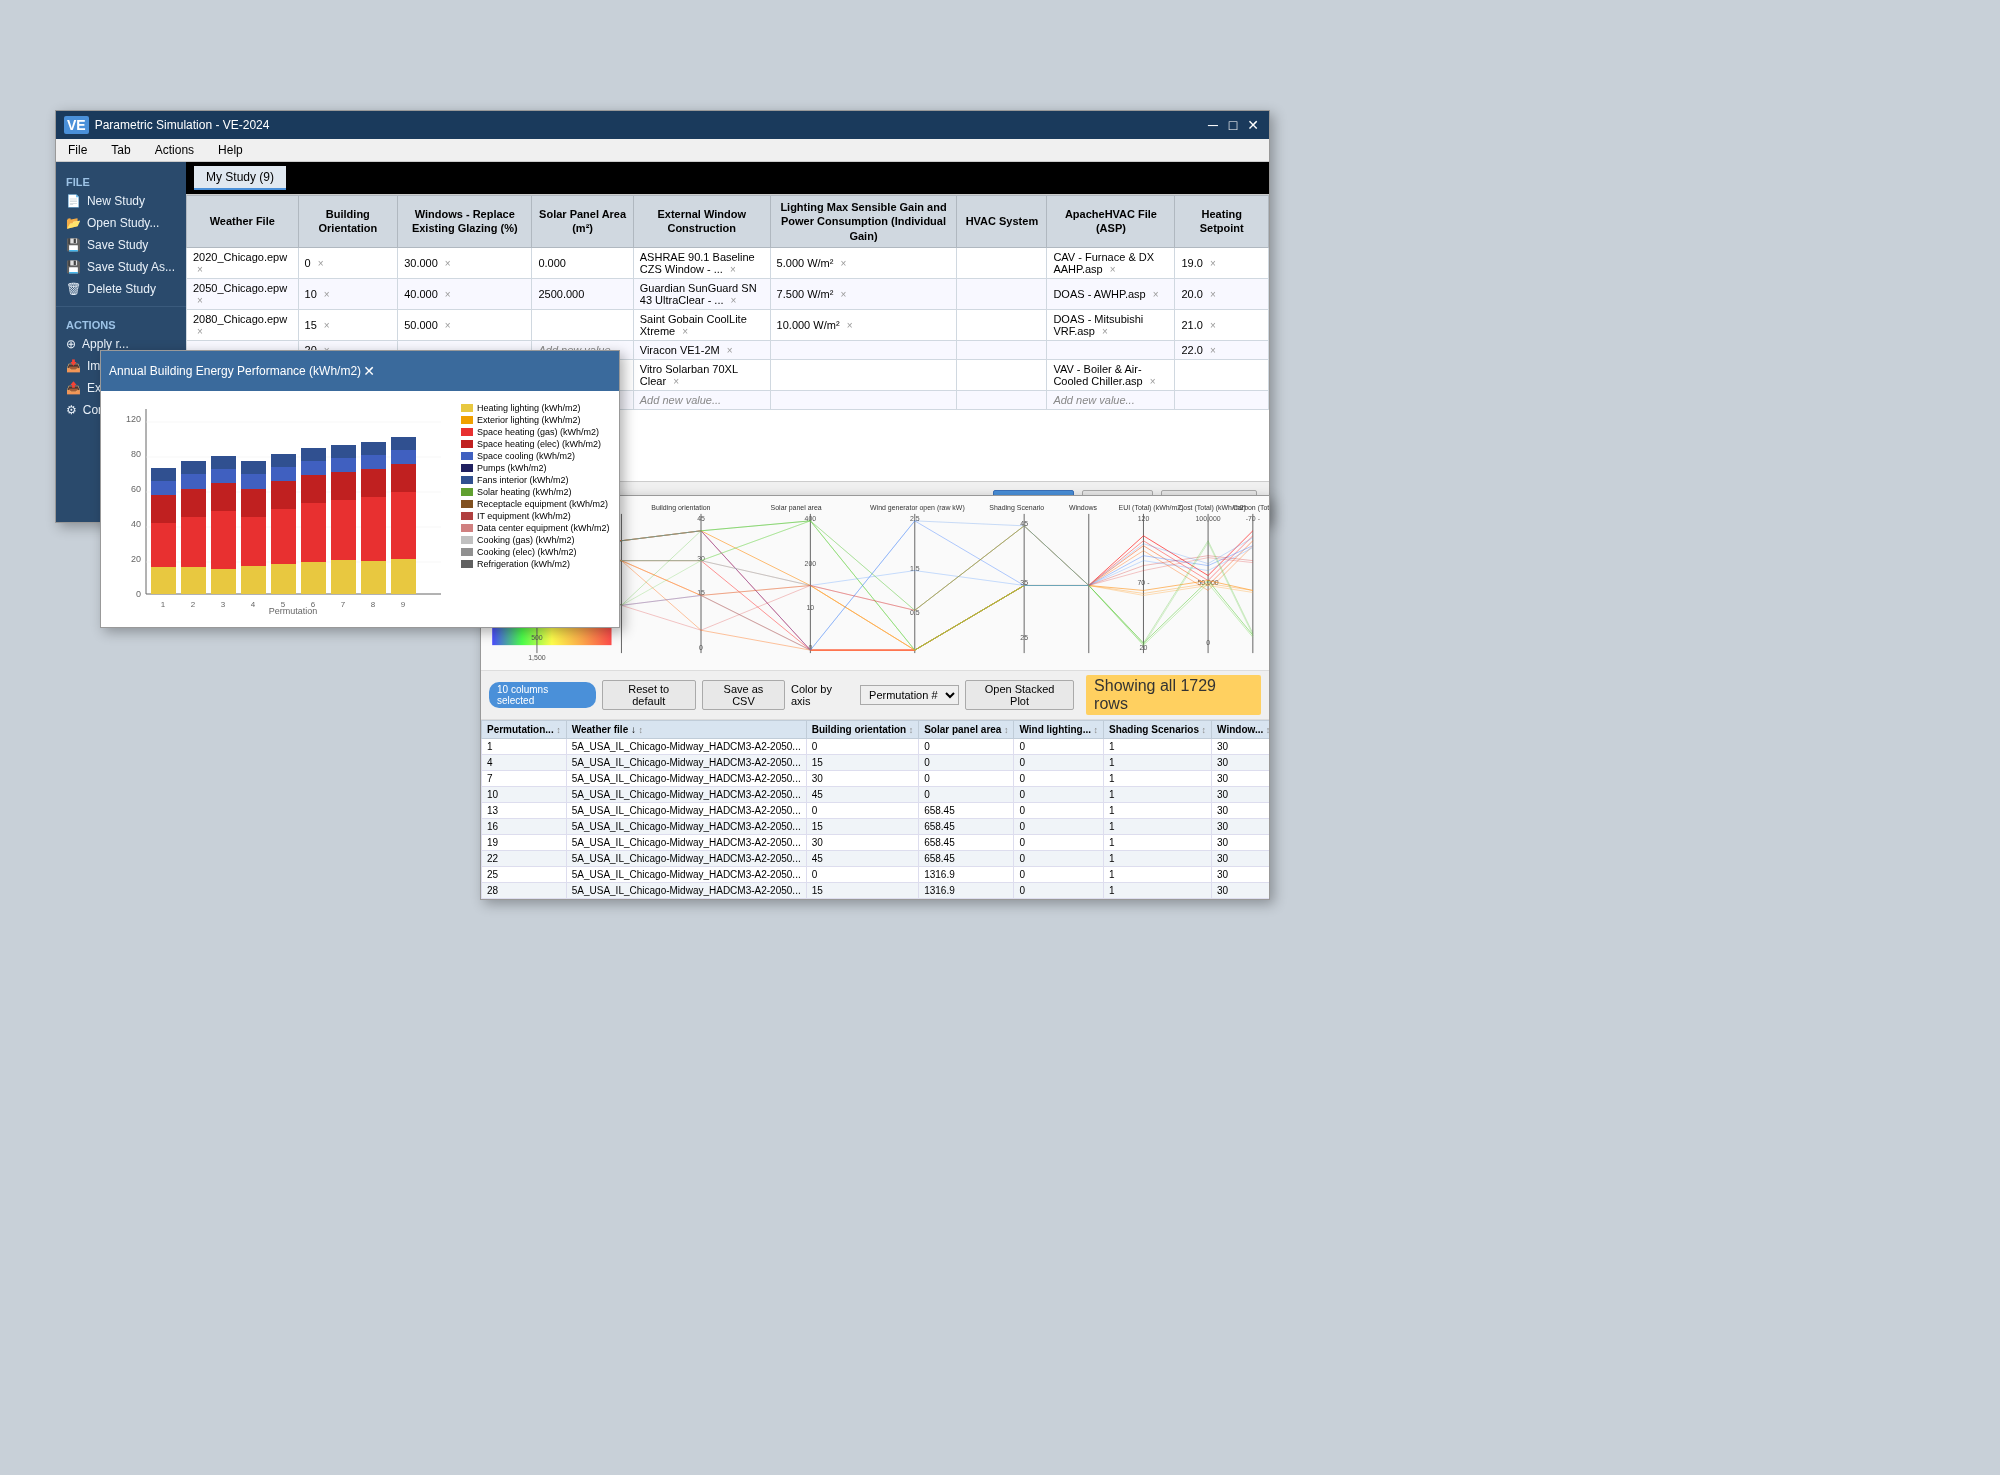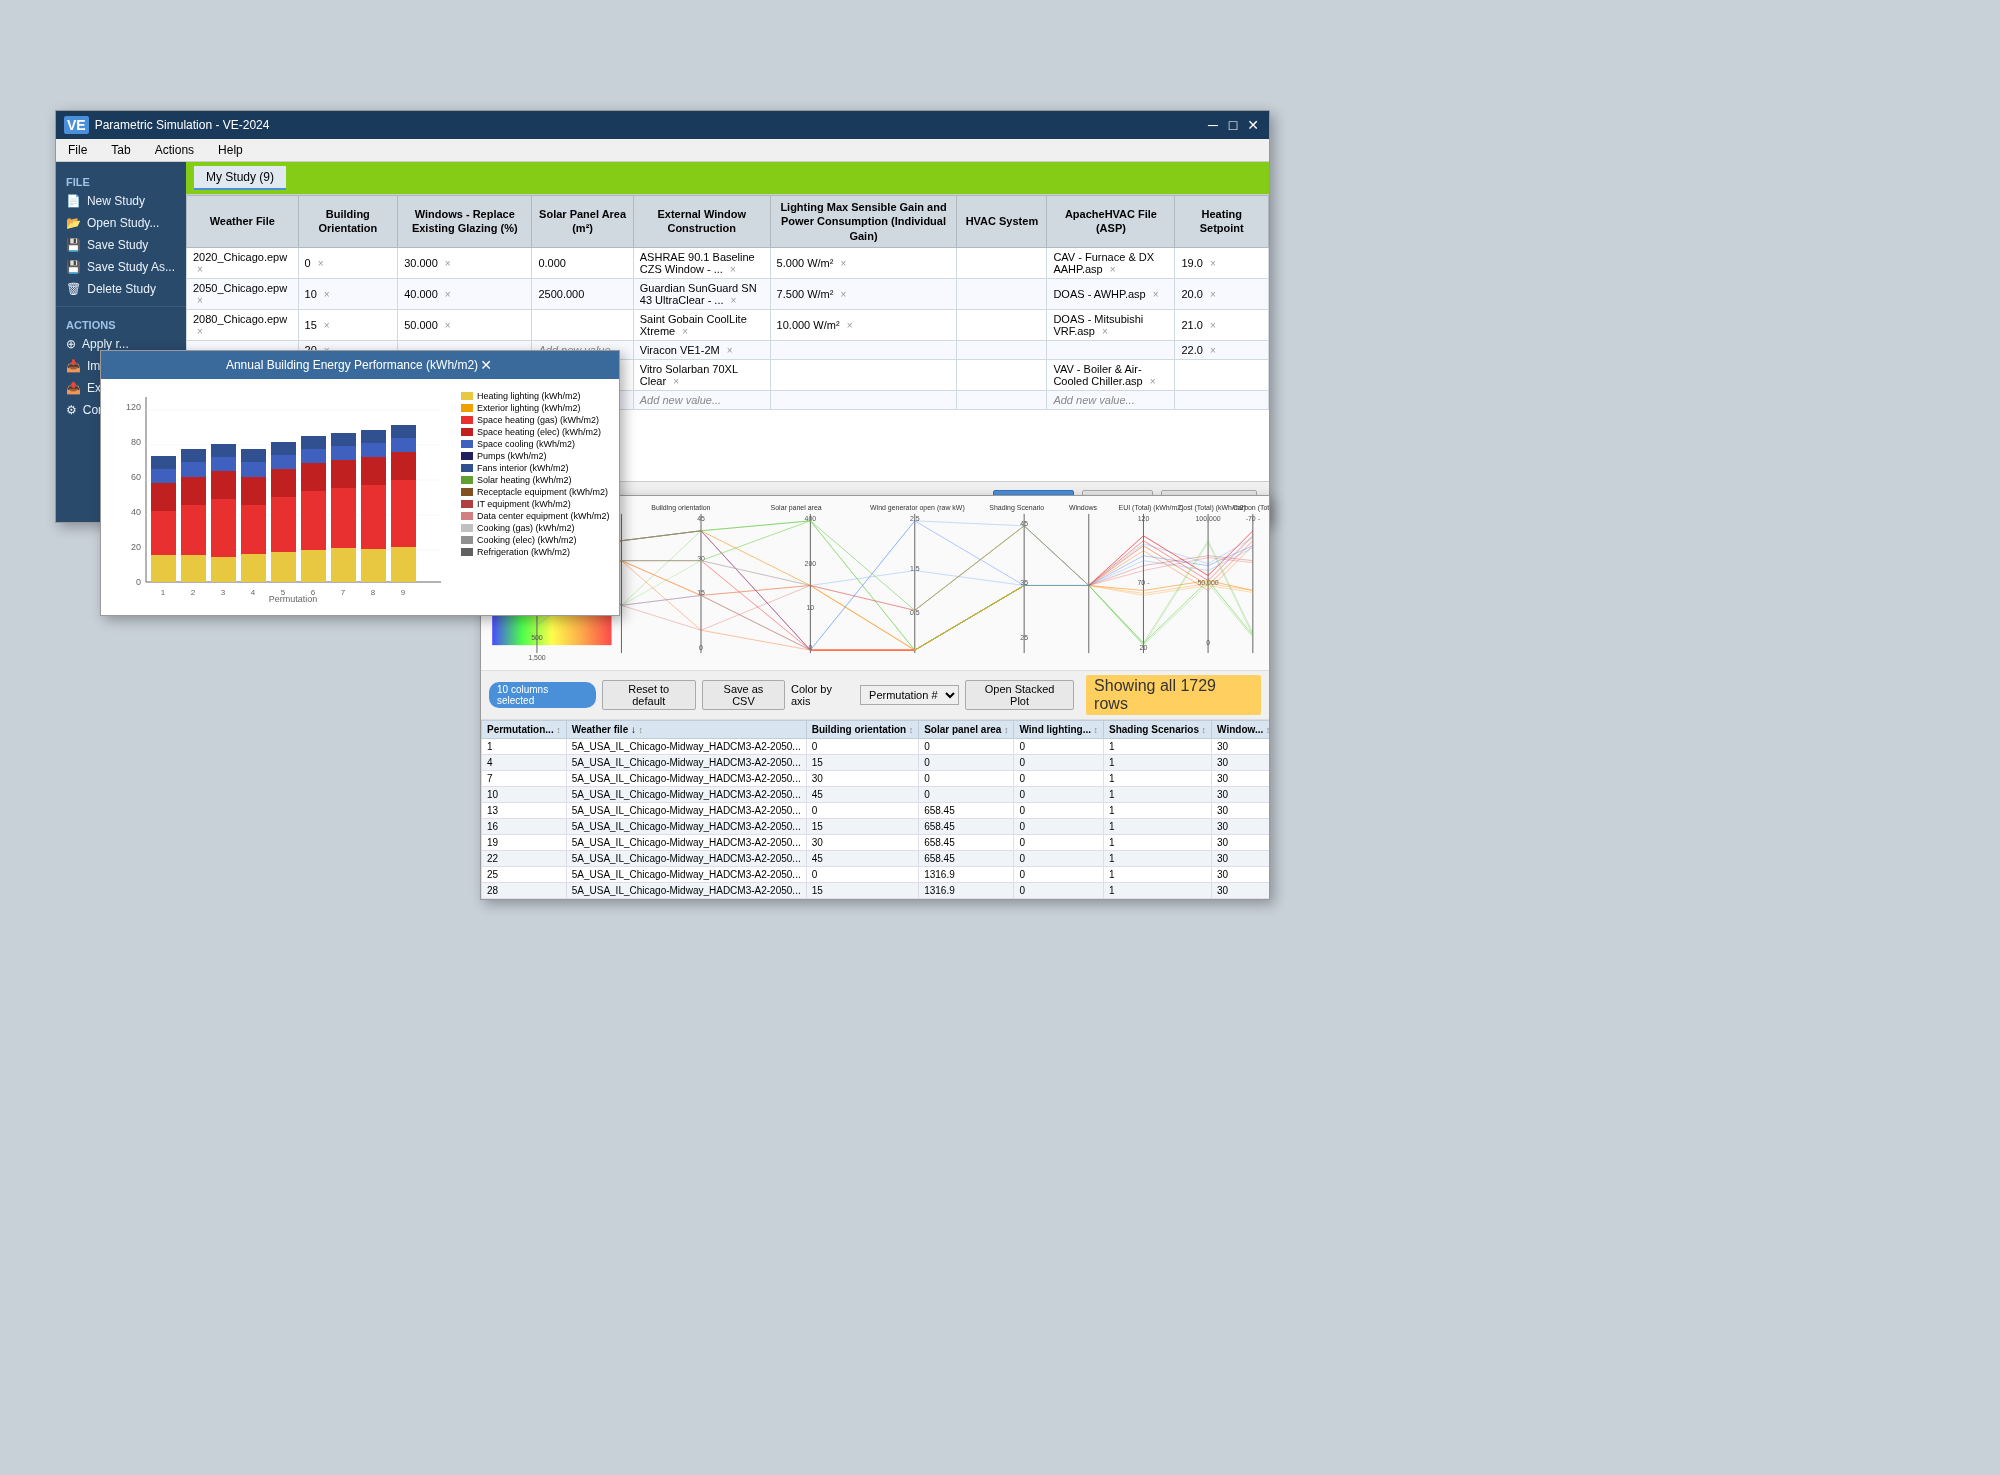--- a/index.html
+++ b/index.html
@@ -185,24 +185,24 @@
       left: 100px;
       width: 520px;
       background: white;
       border: 1px solid #999;
       box-shadow: 4px 4px 12px rgba(0,0,0,0.3);
       z-index: 10;
     }
     .chart-title-bar {
       background: #3a6a9c;
       color: white;
-      padding: 6px 8px;
+      padding: 12px 8px;
       font-size: 12px;
       display: flex;
-      justify-content: center;
+      justify-content: flex-start;
       align-items: center;
     }
     .chart-body {
       padding: 8px;
       display: flex;
       gap: 8px;
     }
     .chart-area {
       flex: 1;
       height: 220px;
@@ -381,21 +381,21 @@
         <span>📤</span>
         <span>Export...</span>
       </div>
       <div class="sidebar-item">
         <span>⚙</span>
         <span>Config...</span>
       </div>
     </div>
 
     <div class="main-content">
-      <div style="background:#84cc16; padding: 4px 8px; border-bottom: 1px solid #ccc;">
+      <div style="background:#000000; padding: 4px 8px; border-bottom: 1px solid #ccc;">
         <span class="study-tab">My Study (9)</span>
       </div>
 
       <div class="param-table-container">
         <table class="param-table">
           <thead>
             <tr>
               <th>Weather File</th>
               <th>Building Orientation</th>
               <th>Windows - Replace Existing Glazing (%)</th>

